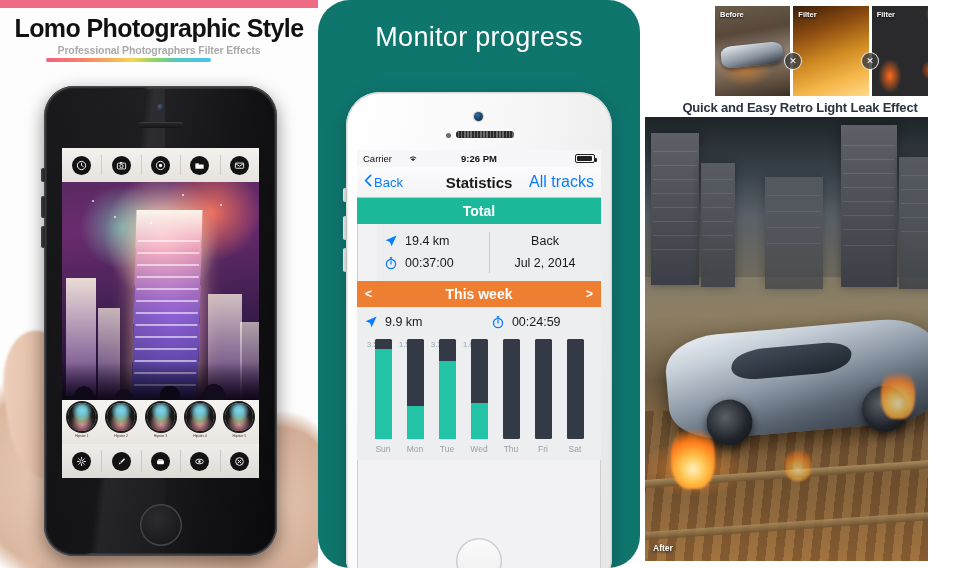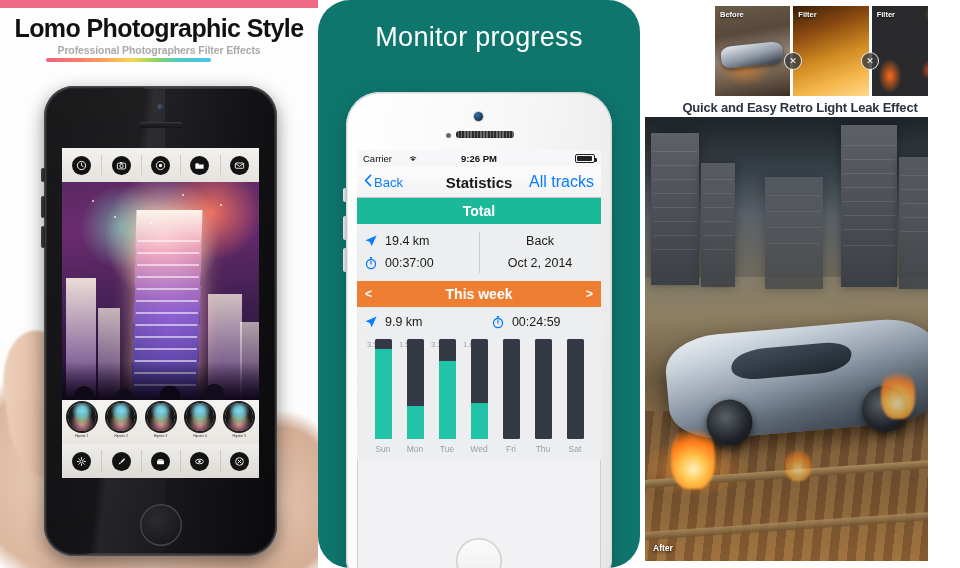--- a/index.html
+++ b/index.html
@@ -163,21 +163,21 @@
     border-bottom:1px solid #c4c4c8;display:flex;align-items:center;padding:0 7px;position:relative;}
   .nav-back{display:flex;align-items:center;gap:2px;color:#0a7cff;font-size:13px;}
   .nav-title{position:absolute;left:0;right:0;text-align:center;font-size:15px;font-weight:bold;color:#1a1a1a;}
   .nav-right{margin-left:auto;color:#0a7cff;font-size:16px;}
 
   .sec-head{height:26px;display:flex;align-items:center;justify-content:center;
     color:#fff;font-size:14px;font-weight:bold;position:relative;}
   .sec-arrow{position:absolute;font-size:12px;color:#fff;font-weight:bold;}
   .sec-arrow.l{left:8px;} .sec-arrow.r{right:8px;}
 
-  .totrow{background:#eceef0;padding:6px 0 7px 0;position:relative;}
+  .totrow{background:#eceef0;padding:6px 0 7px 0;position:relative;margin-left:20px;}
   .totrow::after{content:"";position:absolute;left:50%;top:8px;bottom:8px;width:1px;background:#c9ccd0;}
   .tline{display:flex;align-items:center;height:22px;}
   .tl-left{width:50%;display:flex;align-items:center;}
   .tl-right{width:50%;display:flex;align-items:center;justify-content:center;}
   .ticon{width:28px;display:flex;align-items:center;justify-content:center;}
   .tval{font-size:12.5px;color:#1a1a1a;}
   .tlab{font-size:12.5px;color:#1a1a1a;}
 
   .weekrow{background:#eceef0;display:flex;align-items:center;height:26px;padding:2px 0;}
   .wk-a{width:52%;display:flex;align-items:center;}
@@ -488,21 +488,21 @@
                 <svg width="14" height="14" viewBox="0 0 16 16">
                     <circle cx="8" cy="9.2" r="5.2" fill="none" stroke="#0a7cff" stroke-width="1.5"></circle>
                     <path d="M8 6.4v2.8" stroke="#0a7cff" stroke-width="1.4" stroke-linecap="round"></path>
                     <rect x="6.6" y="1.2" width="2.8" height="1.6" rx="0.6" fill="#0a7cff"></rect>
                     <path d="M8 2.8v1.2" stroke="#0a7cff" stroke-width="1.4"></path>
                   </svg>
               </span>
               <span class="tval">00:37:00</span>
             </div>
             <div class="tl-right">
-              <span class="tlab">Oct 2, 2014</span>
+              <span class="tlab">Jul 2, 2014</span>
             </div>
           </div>
         </div>
 
         <div class="sec-head" style="background:#ee7f32;">
           <span class="sec-arrow l">&lt;</span>
           <span>This week</span>
           <span class="sec-arrow r">&gt;</span>
         </div>
 
@@ -560,27 +560,27 @@
               <div class="bcol">
                 <div class="bar" style="background: rgb(51, 58, 69);">
                   <div class="bfill" style="height: 36%; background: rgb(34, 195, 166);"></div>
                 </div>
                 <div class="dlab">Wed</div>
               </div>
               <div class="bcol">
                 <div class="bar" style="background: rgb(51, 58, 69);">
                   <div class="bfill" style="height: 0%; background: rgb(34, 195, 166);"></div>
                 </div>
-                <div class="dlab">Fri</div>
+                <div class="dlab">Thu</div>
               </div>
               <div class="bcol">
                 <div class="bar" style="background: rgb(51, 58, 69);">
                   <div class="bfill" style="height: 0%; background: rgb(34, 195, 166);"></div>
                 </div>
-                <div class="dlab">Thu</div>
+                <div class="dlab">Fri</div>
               </div>
               <div class="bcol">
                 <div class="bar" style="background: rgb(51, 58, 69);">
                   <div class="bfill" style="height: 0%; background: rgb(34, 195, 166);"></div>
                 </div>
                 <div class="dlab">Sat</div>
               </div>
             </div>
         </div>
 

